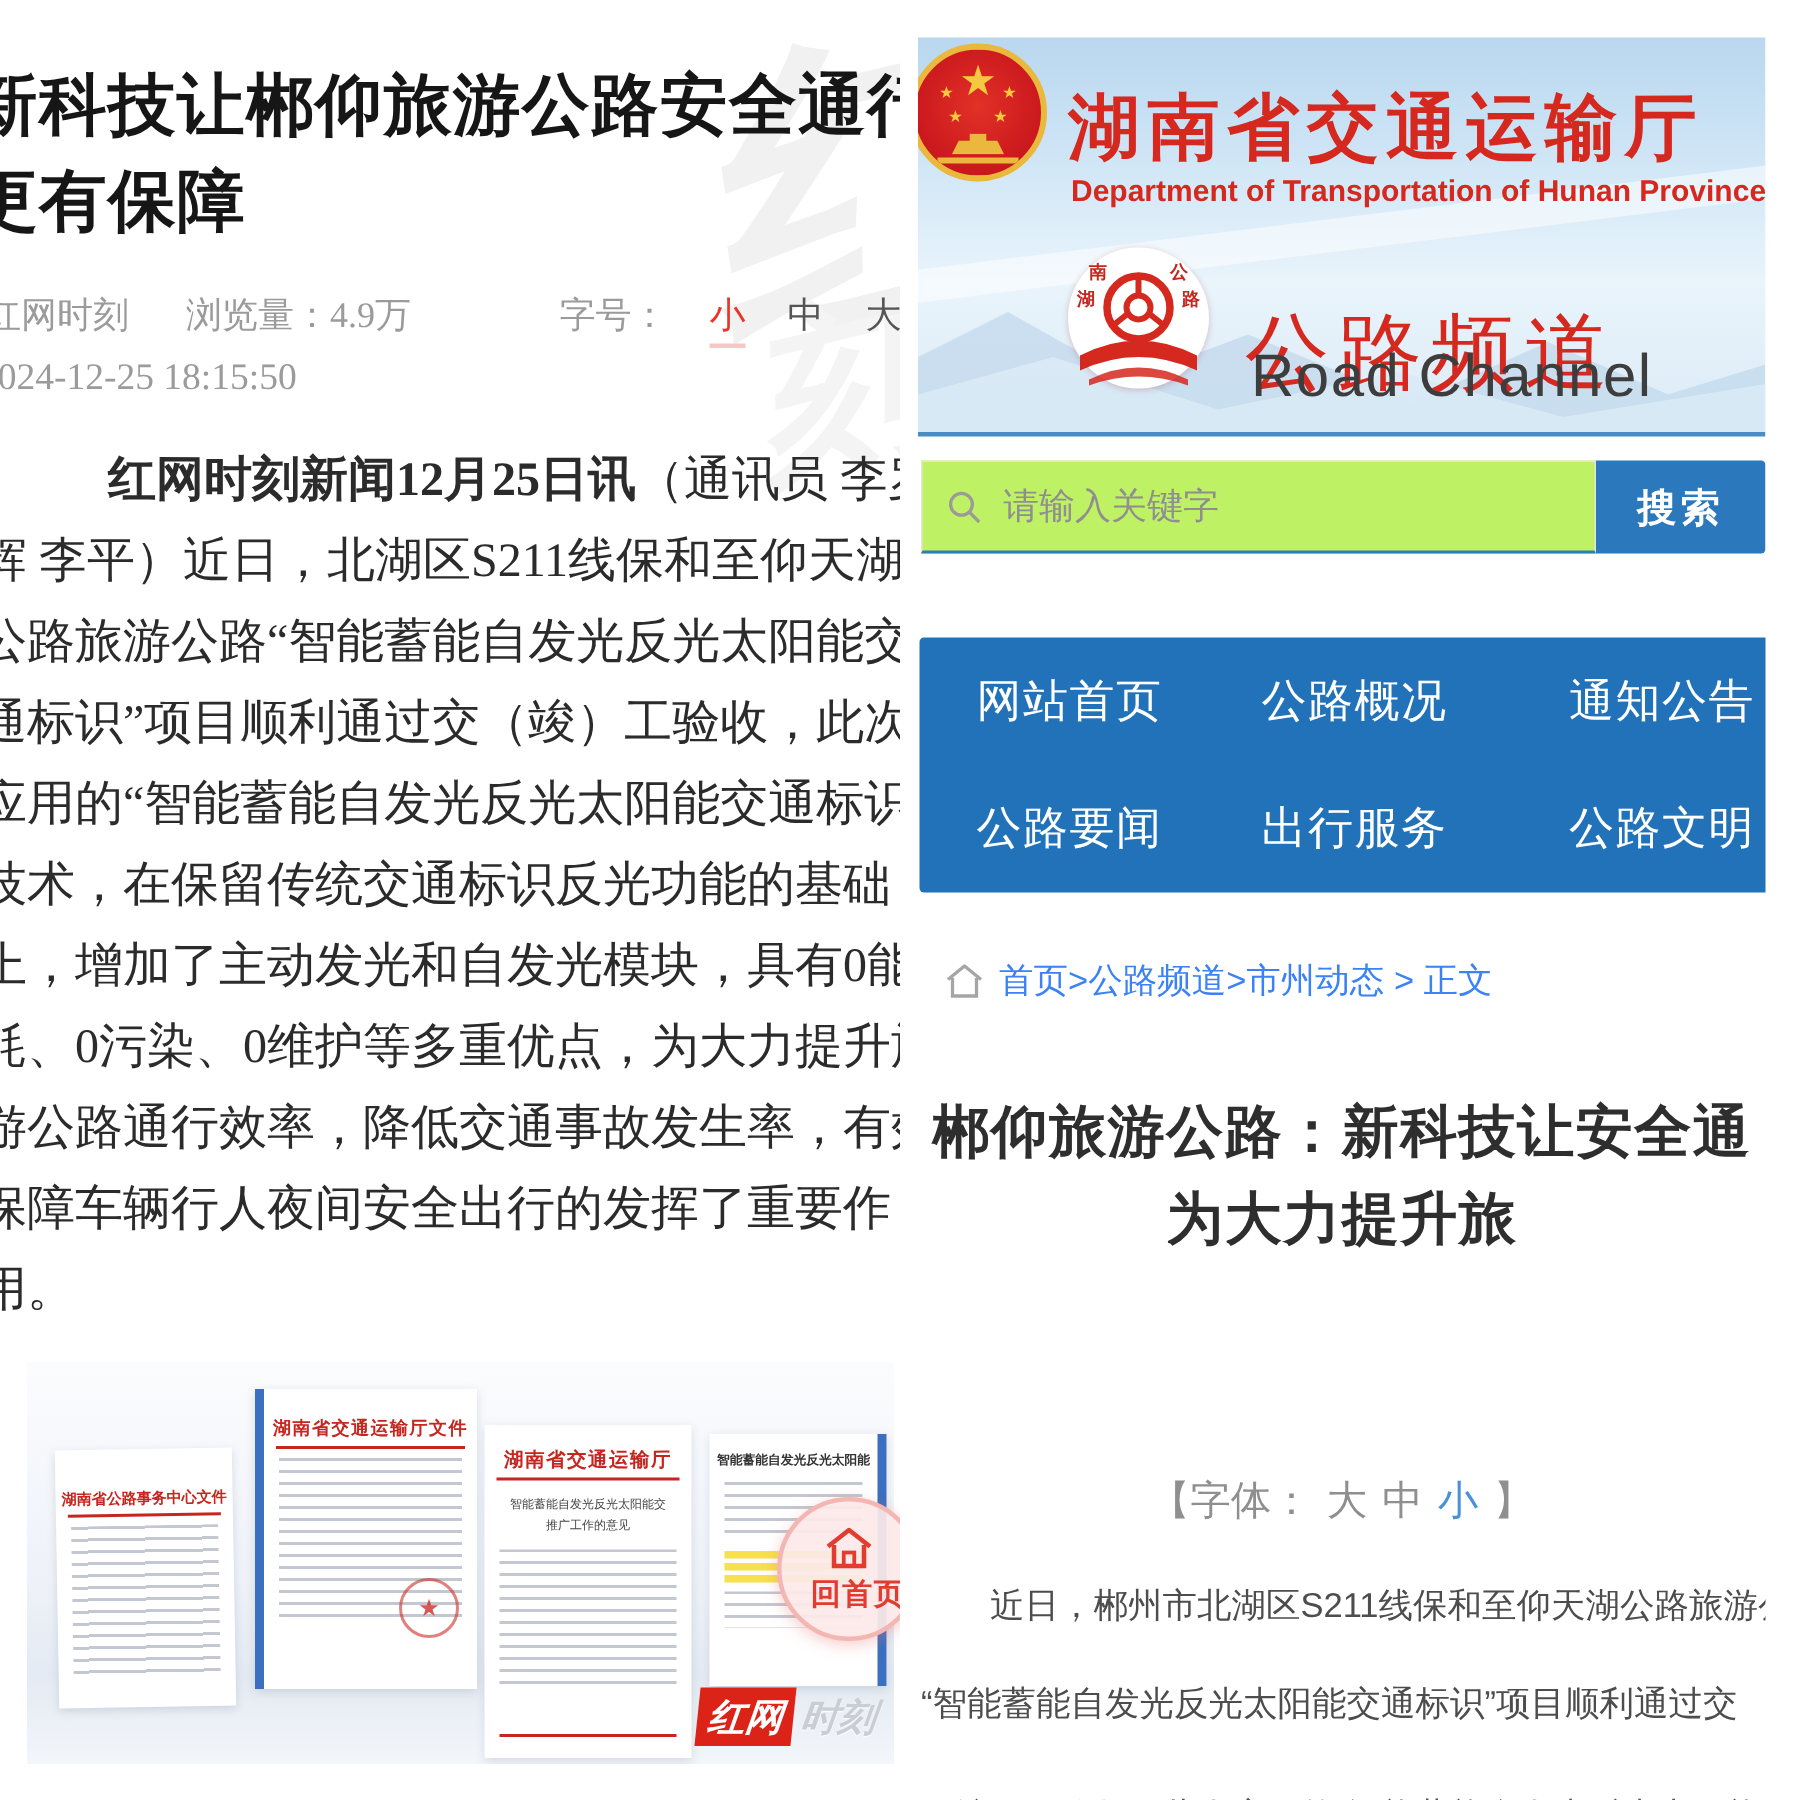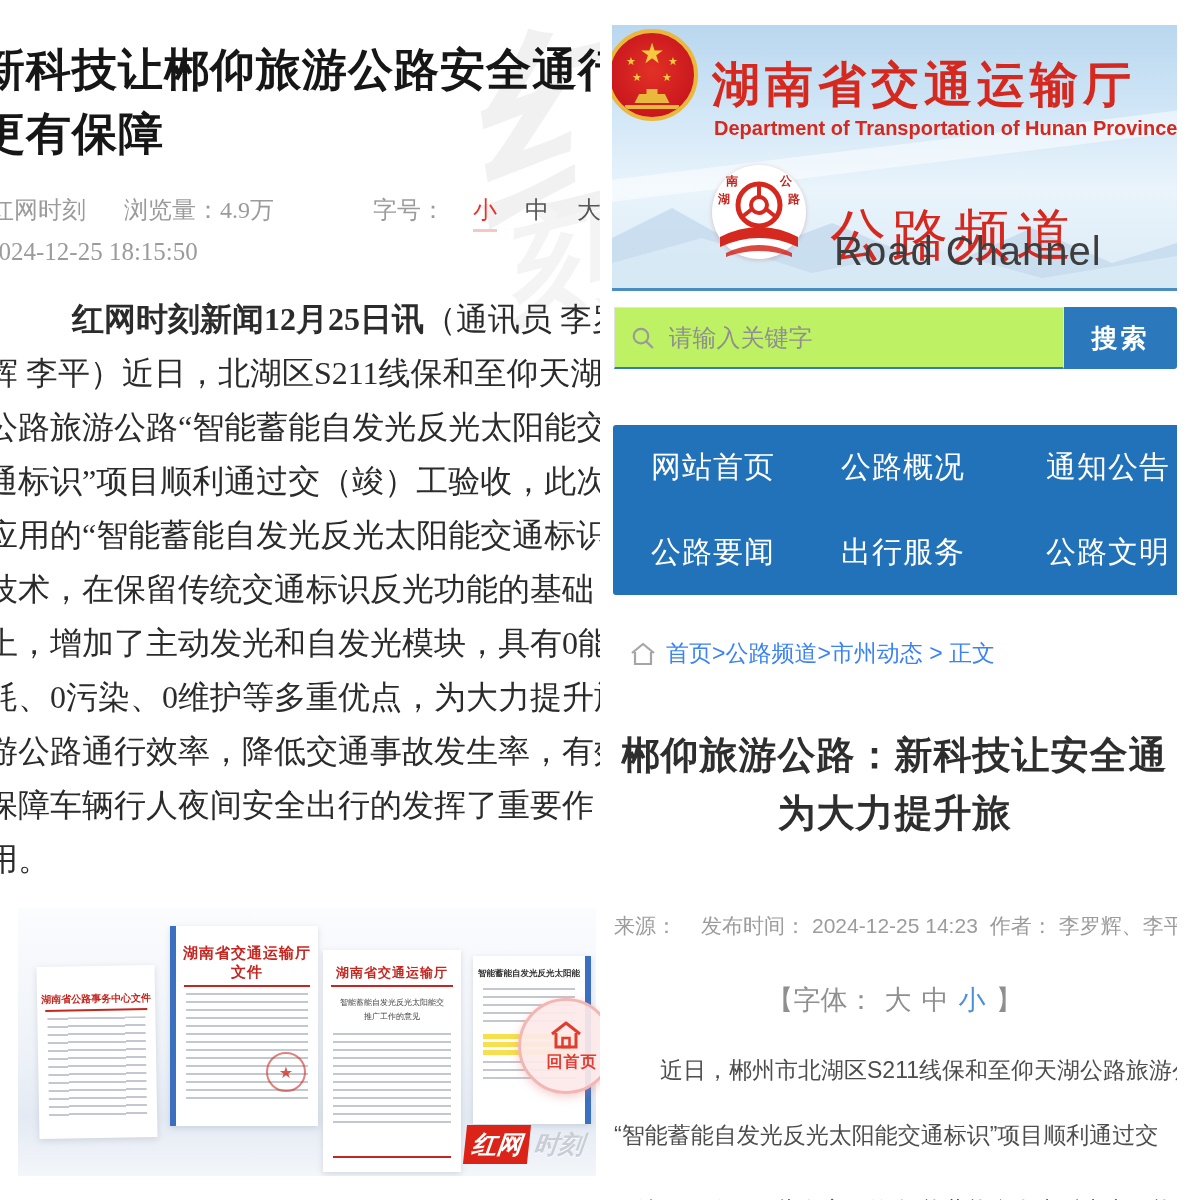--- a/index.html
+++ b/index.html
@@ -31,39 +31,39 @@
   
   .fig{position:absolute;left:18px;top:908px;width:578px;height:268px;overflow:hidden;
        background:linear-gradient(180deg,#fbfcfe 0%,#eef2f8 55%,#e4eaf3 78%,#f3f6fa 100%);}
   .doc{position:absolute;background:#fff;box-shadow:0 2px 6px rgba(120,130,150,.25);}
   .doc .rt{color:#c5261f;font-weight:700;text-align:center;}
   .doc .rule{height:2px;background:#c5261f;margin:3px 8px;}
   .doc .lines{margin:6px 10px;background:repeating-linear-gradient(180deg,#c3c7cf 0 2px,transparent 2px 8px);}
   .doc1{left:20px;top:58px;width:118px;height:172px;transform:rotate(-1deg);}
   .doc1 .rt{font-size:10px;margin-top:26px;}
   .doc2{left:152px;top:18px;width:142px;height:200px;border-left:6px solid #3b6fc0;}
-  .doc2 .rt{font-size:15px;margin-top:18px;letter-spacing:1px;}
+  .doc2 .rt{font-size:12px;margin-top:18px;letter-spacing:1px;}
   .doc3{left:305px;top:42px;width:138px;height:222px;}
   .doc3 .rt{font-size:13px;margin-top:14px;letter-spacing:1px;}
   .doc3 .sub{font-size:8px;color:#444;text-align:center;margin-top:10px;line-height:12px;}
   .doc3 .rulebottom{position:absolute;left:10px;right:10px;bottom:14px;height:2px;background:#c5261f;}
   .doc4{left:455px;top:48px;width:112px;height:168px;border-right:6px solid #3b6fc0;}
   .doc4 .dt{font-size:8.5px;font-weight:700;color:#333;text-align:center;margin-top:12px;}
   .doc4 .hl{height:5px;background:#f6e04e;margin:3px 10px;}
   .seal{position:absolute;right:12px;bottom:34px;width:36px;height:36px;border:2px solid rgba(205,45,40,.6);
         border-radius:50%;color:rgba(205,45,40,.8);font-size:16px;display:flex;align-items:center;justify-content:center;}
   .rednet-logo{position:absolute;right:12px;bottom:12px;display:flex;align-items:center;transform:skewX(-6deg);}
   .rednet-logo .r1{background:#dc2318;color:#fff;font-weight:900;font-style:italic;font-size:25px;padding:3px 7px;}
   .rednet-logo .r2{color:#c9ced6;font-weight:900;font-style:italic;font-size:25px;margin-left:5px;
                    text-shadow:0 1px 1px #fff;}
   .home-fab{position:absolute;left:518px;top:998px;width:96px;height:96px;border-radius:50%;
             background:rgba(252,233,232,.93);border:3px solid #f3b6b3;box-sizing:border-box;
             display:flex;flex-direction:column;align-items:center;justify-content:center;
             color:#e23b30;box-shadow:0 3px 10px rgba(225,120,115,.35);z-index:3;}
-  .home-fab .txt{font-size:16px;font-weight:700;margin-top:2px;letter-spacing:1px;margin-left:12px;}
+  .home-fab .txt{font-size:20px;font-weight:700;margin-top:2px;letter-spacing:1px;margin-left:12px;}
 
   
   .right-page{position:absolute;left:612px;top:0;width:565px;height:1200px;background:#fff;overflow:hidden;}
   .rp-header{position:absolute;left:0;top:25px;width:565px;height:263px;overflow:hidden;
              border-bottom:3px solid #4a8cc4;
              background:linear-gradient(180deg,#b9d7ef 0%,#cfe5f6 30%,#e9f4fb 62%,#dcebf7 100%);}
   .hdr-band{position:absolute;left:-30px;top:118px;width:660px;height:22px;background:rgba(255,255,255,.5);
             transform:rotate(-7deg);}
   .emblem{position:absolute;left:-6px;top:4px;width:92px;height:92px;border-radius:50%;
           background:radial-gradient(circle at 50% 45%,#e23126 0%,#c8161d 75%);
@@ -264,23 +264,20 @@
         <path d="M5 10 L5 22 L21 22 L21 10" fill="none" stroke="#a5a5a5" stroke-width="2.2"></path>
       </svg>
       <span class="t">首页&gt;公路频道&gt;市州动态 &gt; 正文</span>
     </div>
 
     <div class="rp-title">
       <div>郴仰旅游公路：新科技让安全通</div>
       <div>为大力提升旅</div>
     </div>
 
-    <div class="rp-meta">
-      <span>来源：</span><span class="gap1">发布时间：</span><span class="v">2024-12-25 14:23</span><span class="gap2">作者：</span><span class="v">李罗辉、李平</span>
-    </div>
 
     <div class="rp-fontrow">
       <span>【字体：</span><span>大</span><span>中</span><span class="blue">小</span><span>】</span>
     </div>
 
     <div class="rp-body">
       <p class="b1">近日，郴州市北湖区S211线保和至仰天湖公路旅游公路</p>
       <p class="b2">“智能蓄能自发光反光太阳能交通标识”项目顺利通过交</p>
       <p class="b3">（竣）工验收，此次应用的“智能蓄能自发光反光太阳能</p>
     </div>

